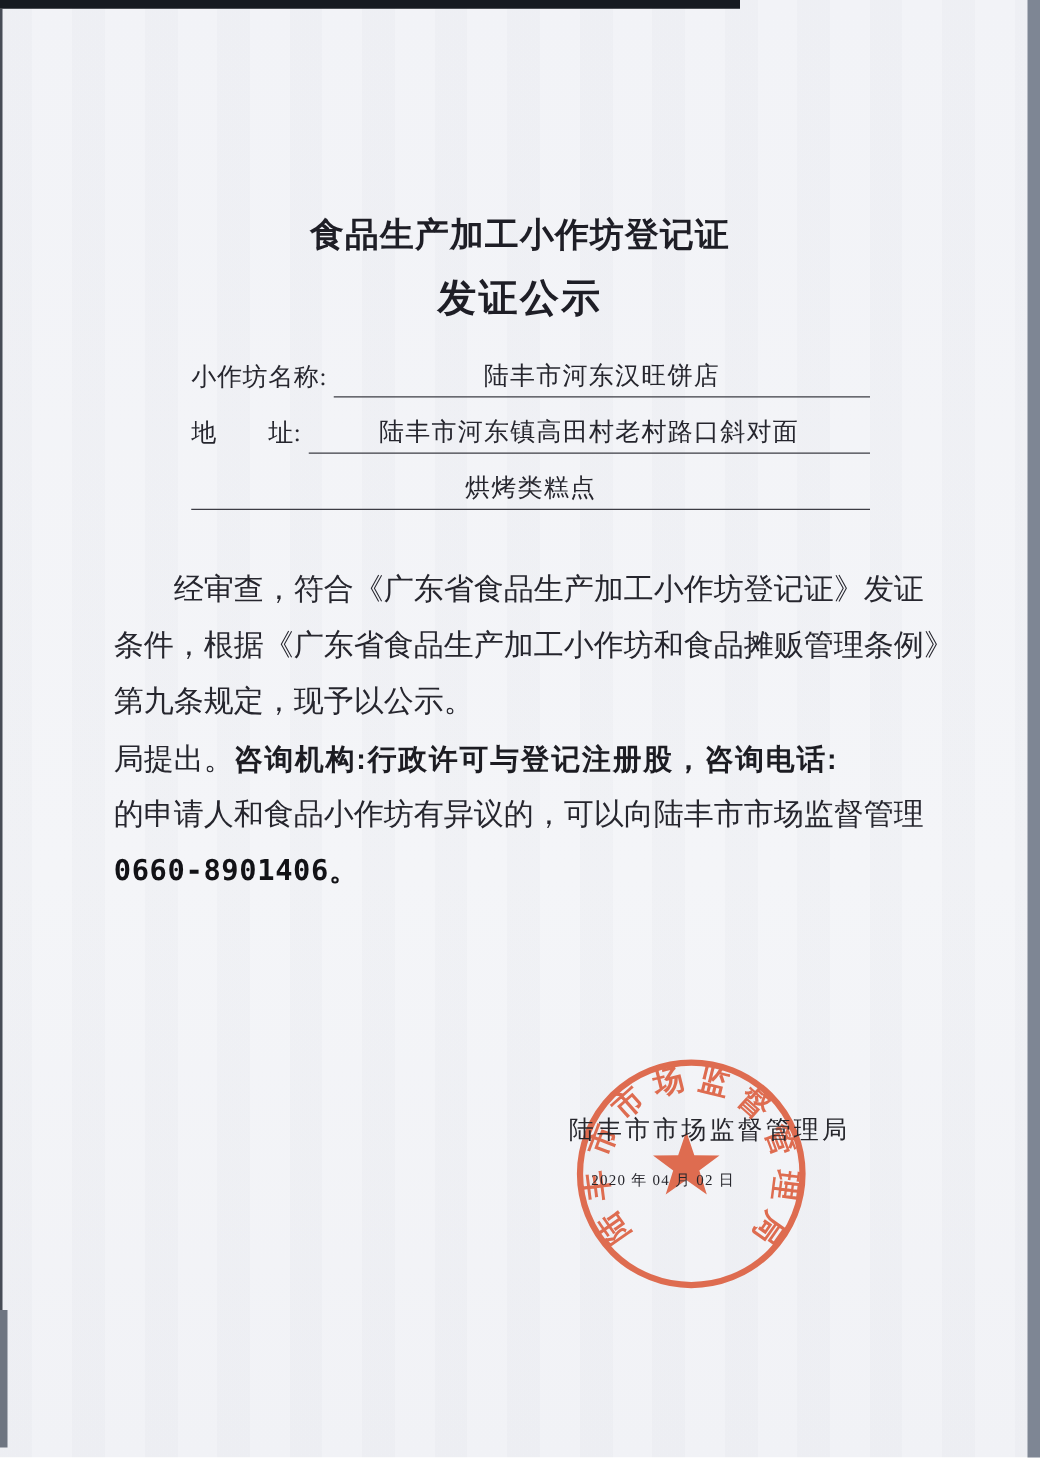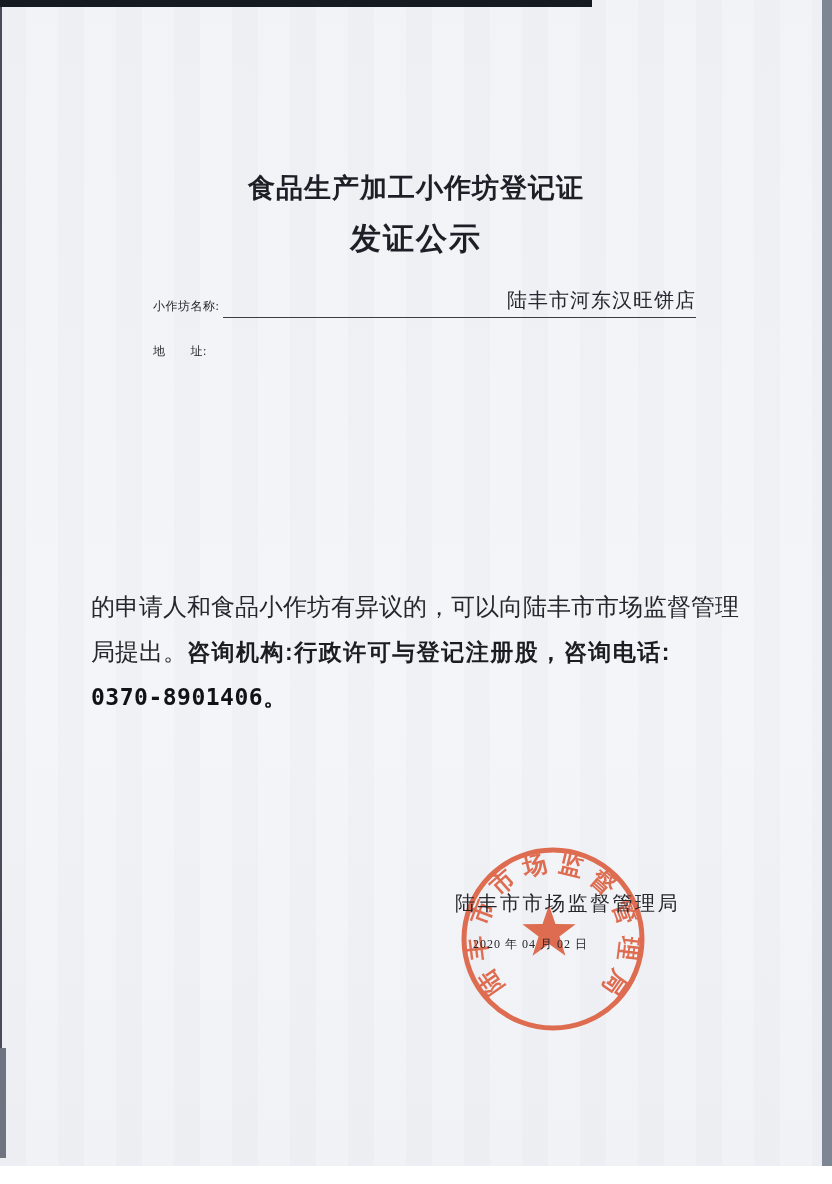--- a/index.html
+++ b/index.html
@@ -26,26 +26,26 @@
     font-size:27px;font-weight:bold;letter-spacing:1px;color:#1e1e26;
   }
   .doc-subtitle{
     position:absolute;left:0;top:218px;width:832px;text-align:center;
     font-size:31px;font-weight:bold;letter-spacing:2px;color:#1e1e26;
   }
 
   .fields{position:absolute;left:153px;top:273px;width:543px;}
   .field-row{display:flex;align-items:flex-end;height:45px;}
   .field-label{
-    flex:0 0 auto;font-size:12px;color:#26262e;padding-bottom:3px;white-space:pre;
+    flex:0 0 auto;font-size:20px;color:#26262e;padding-bottom:3px;white-space:pre;
     letter-spacing:0.5px;
     text-align:center;
   }
   .field-line{
-    flex:1 1 auto;border-bottom:1.6px solid #3c3c44;text-align:right;
+    flex:1 1 auto;border-bottom:1.6px solid #3c3c44;text-align:center;
     padding-bottom:3px;
   }
   .field-value{font-size:20px;letter-spacing:1px;color:#26262e;}
 
   .para{position:absolute;left:91px;width:652px;font-size:24px;color:#26262e;}
   .para .pline{height:45px;line-height:45px;white-space:nowrap;}
   .para .indent{text-indent:48px;}
   .p1{top:450px;}
   .p2{top:585px;}
   .bold-seg{
@@ -80,30 +80,41 @@
 
   <div class="fields">
     <div class="field-row">
       <span class="field-label">小作坊名称: </span>
       <span class="field-line">
         <span class="field-value">陆丰市河东汉旺饼店</span>
       </span>
     </div>
     <div class="field-row">
       <span class="field-label">地　　址: </span>
+      <span class="field-line">
+        <span class="field-value">陆丰市河东镇高田村老村路口斜对面</span>
+      </span>
     </div>
     <div class="field-row">
+      <span class="field-line">
+        <span class="field-value">烘烤类糕点</span>
+      </span>
     </div>
   </div>
 
+  <div class="para p1">
+    <div class="pline indent">经审查，符合《广东省食品生产加工小作坊登记证》发证</div>
+    <div class="pline">条件，根据《广东省食品生产加工小作坊和食品摊贩管理条例》</div>
+    <div class="pline">第九条规定，现予以公示。</div>
+  </div>
 
   <div class="para p2">
+    <div class="pline"><span>局提出。</span><span class="bold-seg">咨询机构:行政许可与登记注册股，咨询电话:</span></div>
     <div class="pline">的申请人和食品小作坊有异议的，可以向陆丰市市场监督管理</div>
-    <div class="pline"><span>局提出。</span><span class="bold-seg">咨询机构:行政许可与登记注册股，咨询电话:</span></div>
-    <div class="pline phone-line">0370-8901406。</div>
+    <div class="pline phone-line">0660-8901406。</div>
   </div>
 
   <svg class="stamp" viewBox="-96 -96 192 192" xmlns="http://www.w3.org/2000/svg">
     <circle cx="0" cy="0" r="89" fill="none" stroke="#dc5a3a" stroke-width="5"></circle>
     <path id="sealTextPath" d="M -48.1,48.1 A 68,68 0 1 1 48.1,48.1" fill="none"></path>
     <text font-size="24" font-weight="bold" fill="#dc5a3a" font-family="'Liberation Sans',sans-serif">
       <textPath href="#sealTextPath" startOffset="0" textLength="320" lengthAdjust="spacing">陆丰市市场监督管理局</textPath>
     </text>
     <path fill="#dc5a3a" d="M -4,-34 L 2.47,-14.9 L 22.6,-14.65 L 6.46,-2.6 L 12.45,16.65 L -4,5 L -20.45,16.65 L -14.46,-2.6 L -30.6,-14.65 L -10.47,-14.9 Z"></path>
   </svg>

